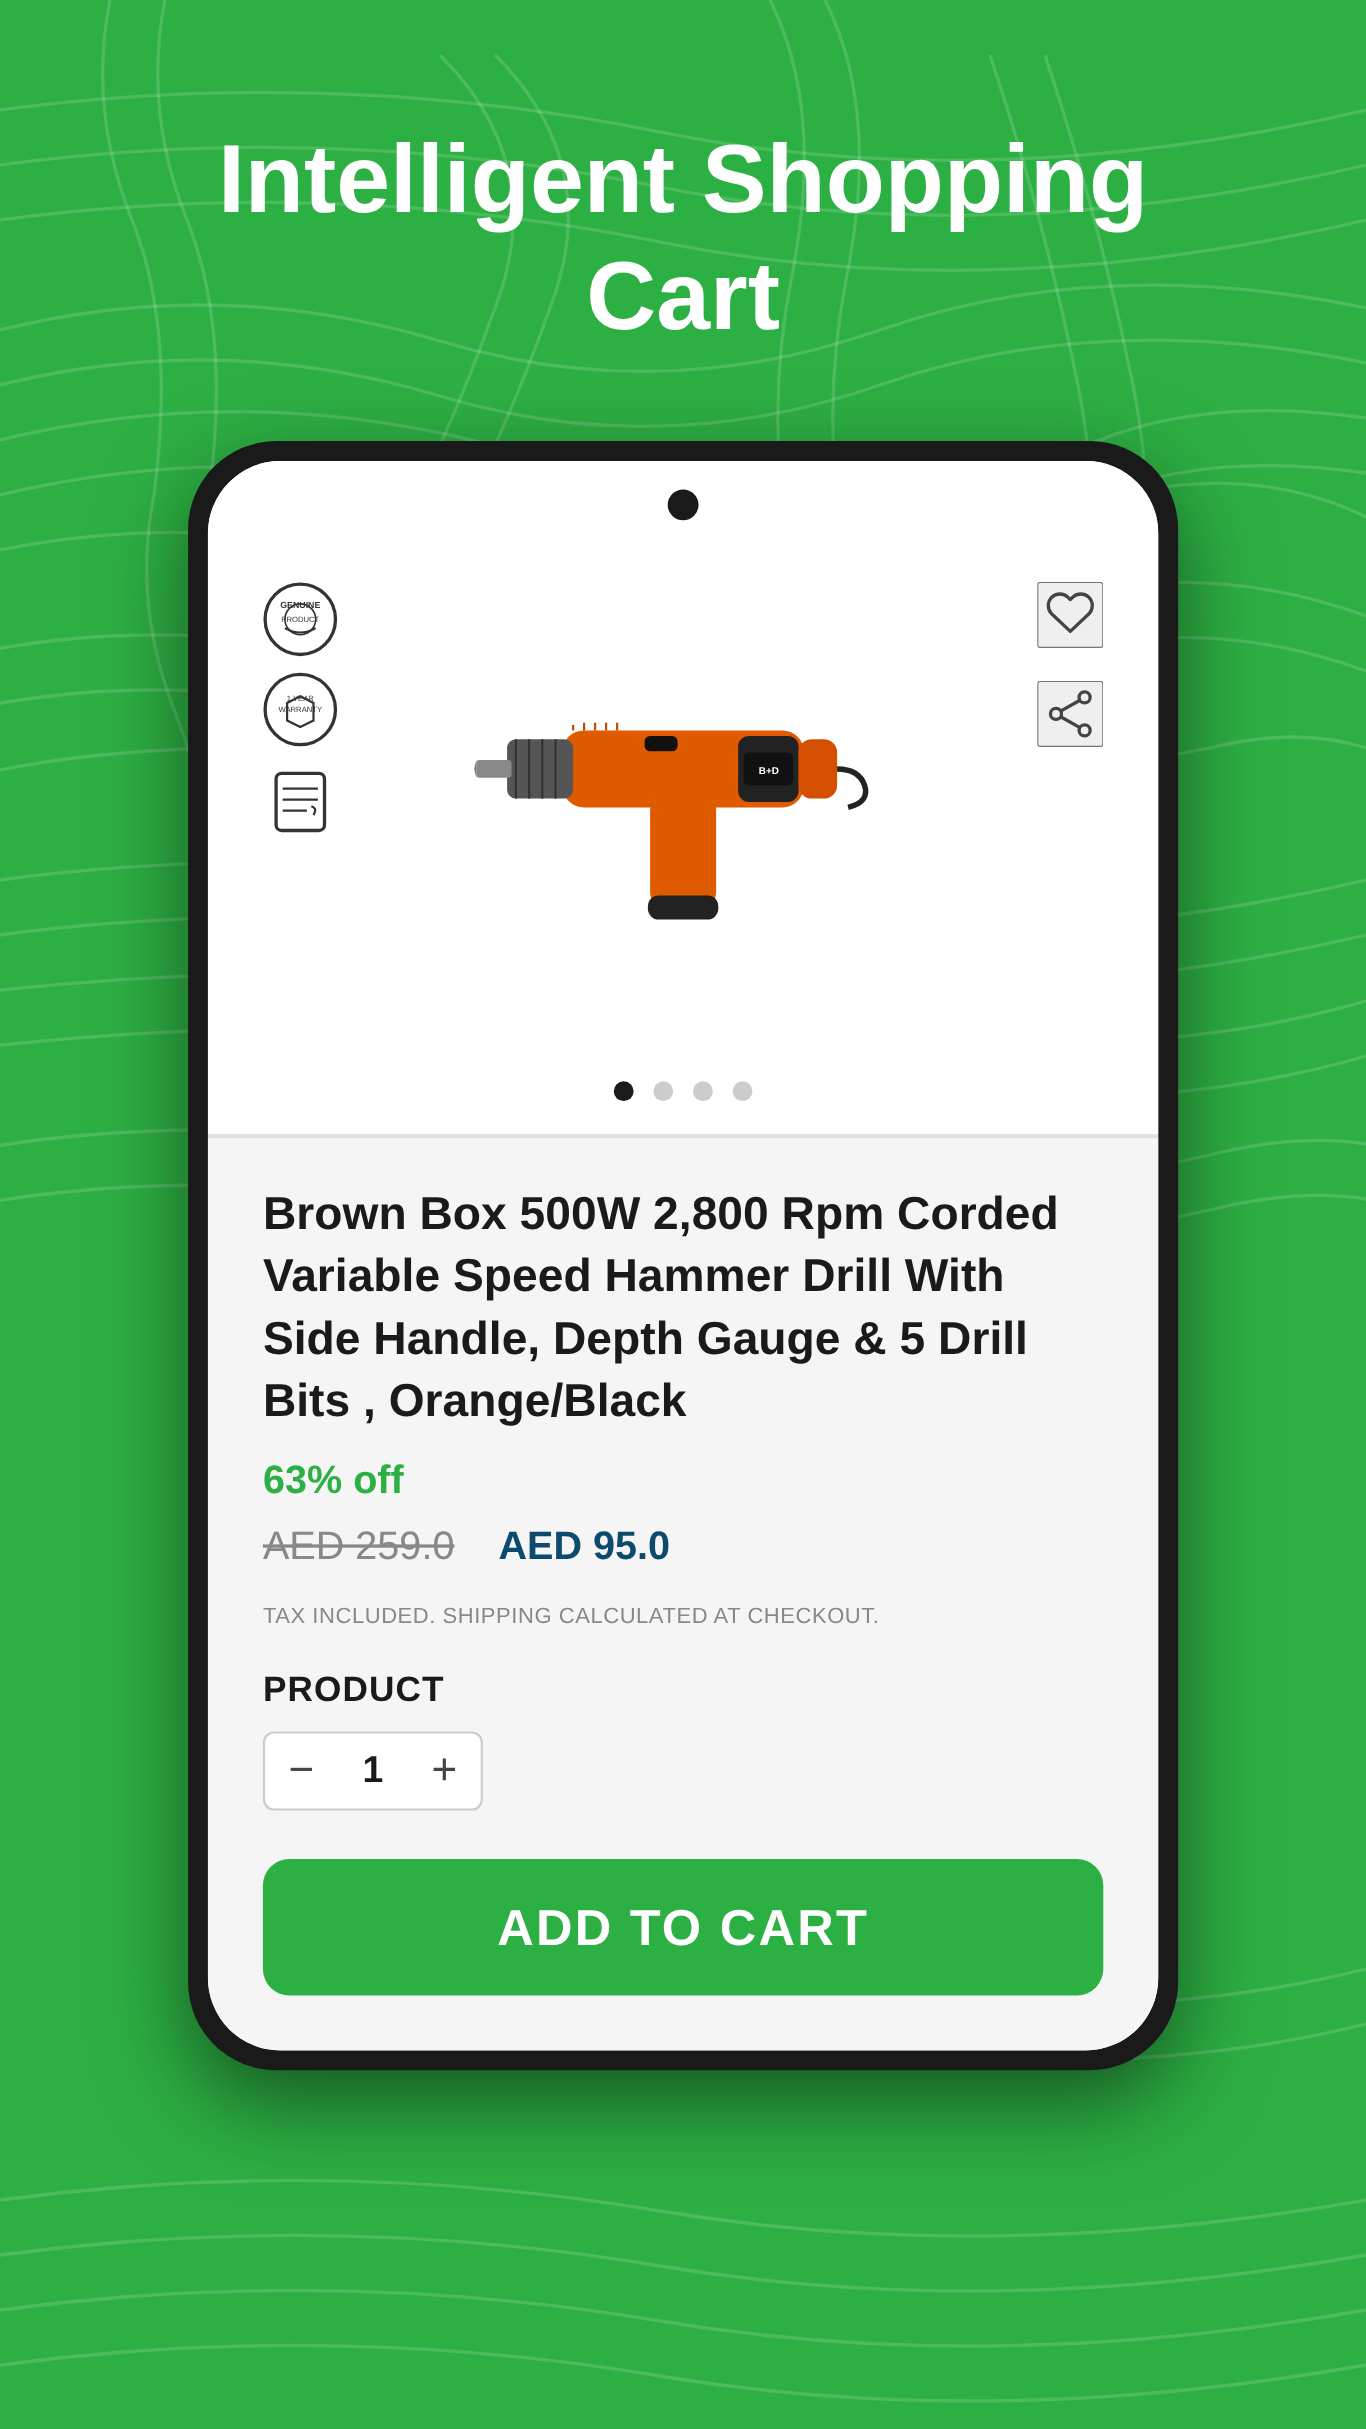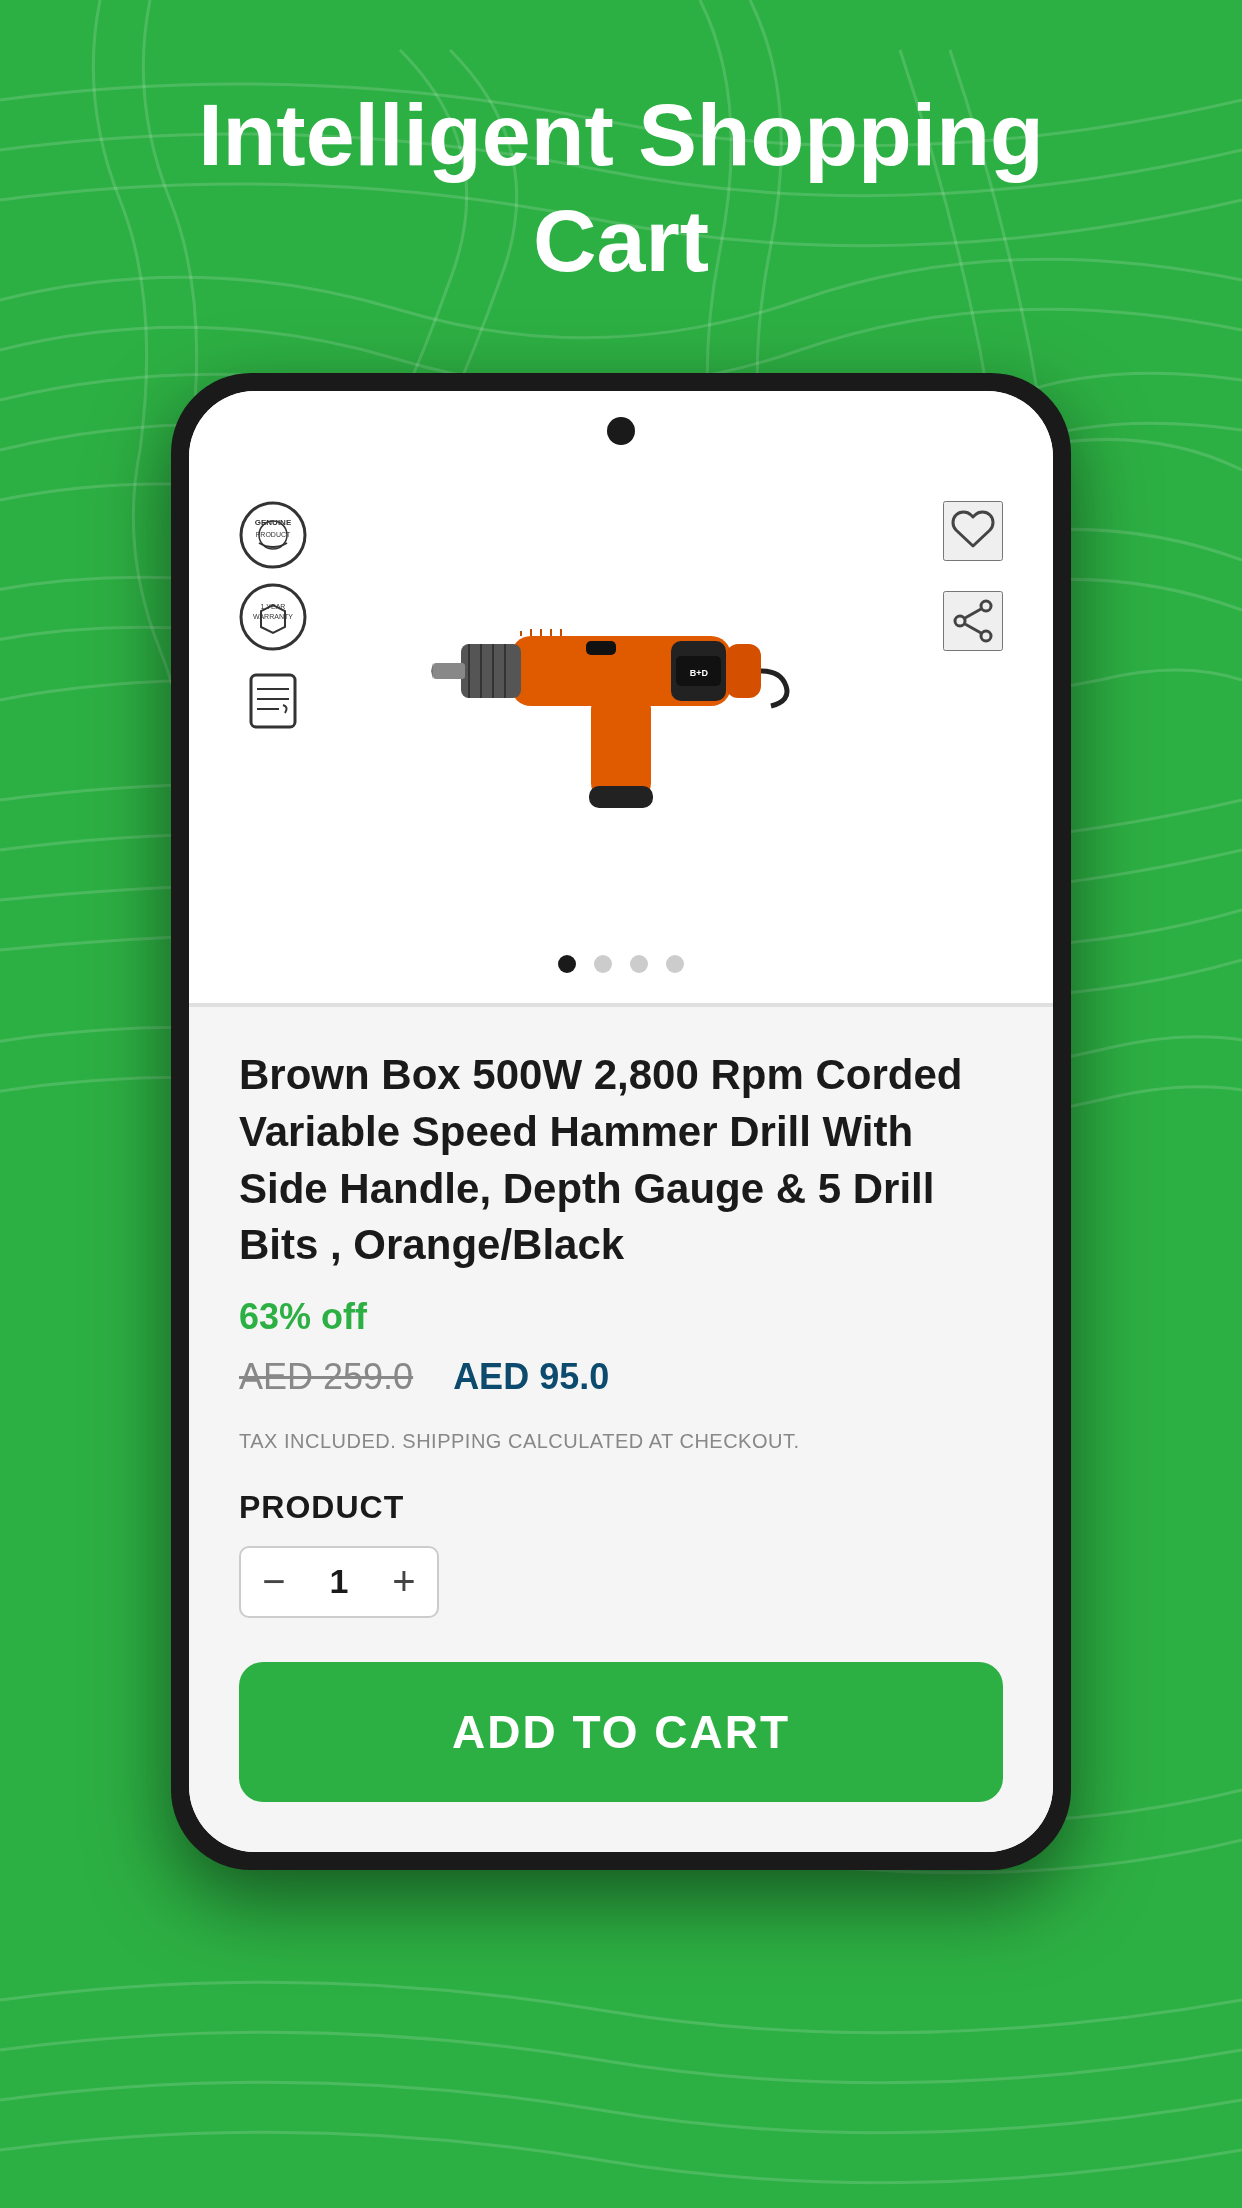--- a/index.html
+++ b/index.html
@@ -226,21 +226,21 @@
     .qty-value {
       flex: 1;
       text-align: center;
       font-size: 34px;
       font-weight: 600;
       color: #1a1a1a;
     }
 
     .add-to-cart-btn {
       width: 100%;
-      height: 140px;
+      height: 124px;
       background: #2db043;
       border: none;
       border-radius: 24px;
       color: #fff;
       font-size: 46px;
       font-weight: 800;
       letter-spacing: 2px;
       cursor: pointer;
       text-transform: uppercase;
     }
@@ -280,21 +280,21 @@
     <path d="M200,1800 Q400,1750 700,1800 Q1000,1850 1242,1790"></path>
     <path d="M200,1850 Q400,1800 700,1850 Q1000,1900 1242,1840"></path>
     <path d="M0,2000 Q300,1960 600,2010 Q900,2060 1242,2000"></path>
     <path d="M0,2050 Q300,2010 600,2060 Q900,2110 1242,2050"></path>
     <path d="M0,2100 Q300,2060 600,2110 Q900,2160 1242,2100"></path>
     <path d="M0,2150 Q300,2110 600,2160 Q900,2210 1242,2150"></path>
   </g>
 </svg>
 
 <div>
-  <h1 style="position:relative;z-index:1;text-align:center;color:#fff;font-size:88px;font-weight:900;padding:82px 100px 60px;line-height:1.2;">Intelligent Shopping Cart</h1>
+  <h1 style="position:relative;z-index:1;text-align:center;color:#fff;font-size:88px;font-weight:900;padding:110px 100px 60px;line-height:1.2;">Intelligent Shopping Cart</h1>
 </div>
 
 <div class="phone-wrapper">
   <div class="phone-frame">
     <div class="phone-screen">
 
       <div class="phone-top-bar">
         <div class="camera-dot"></div>
       </div>
 

